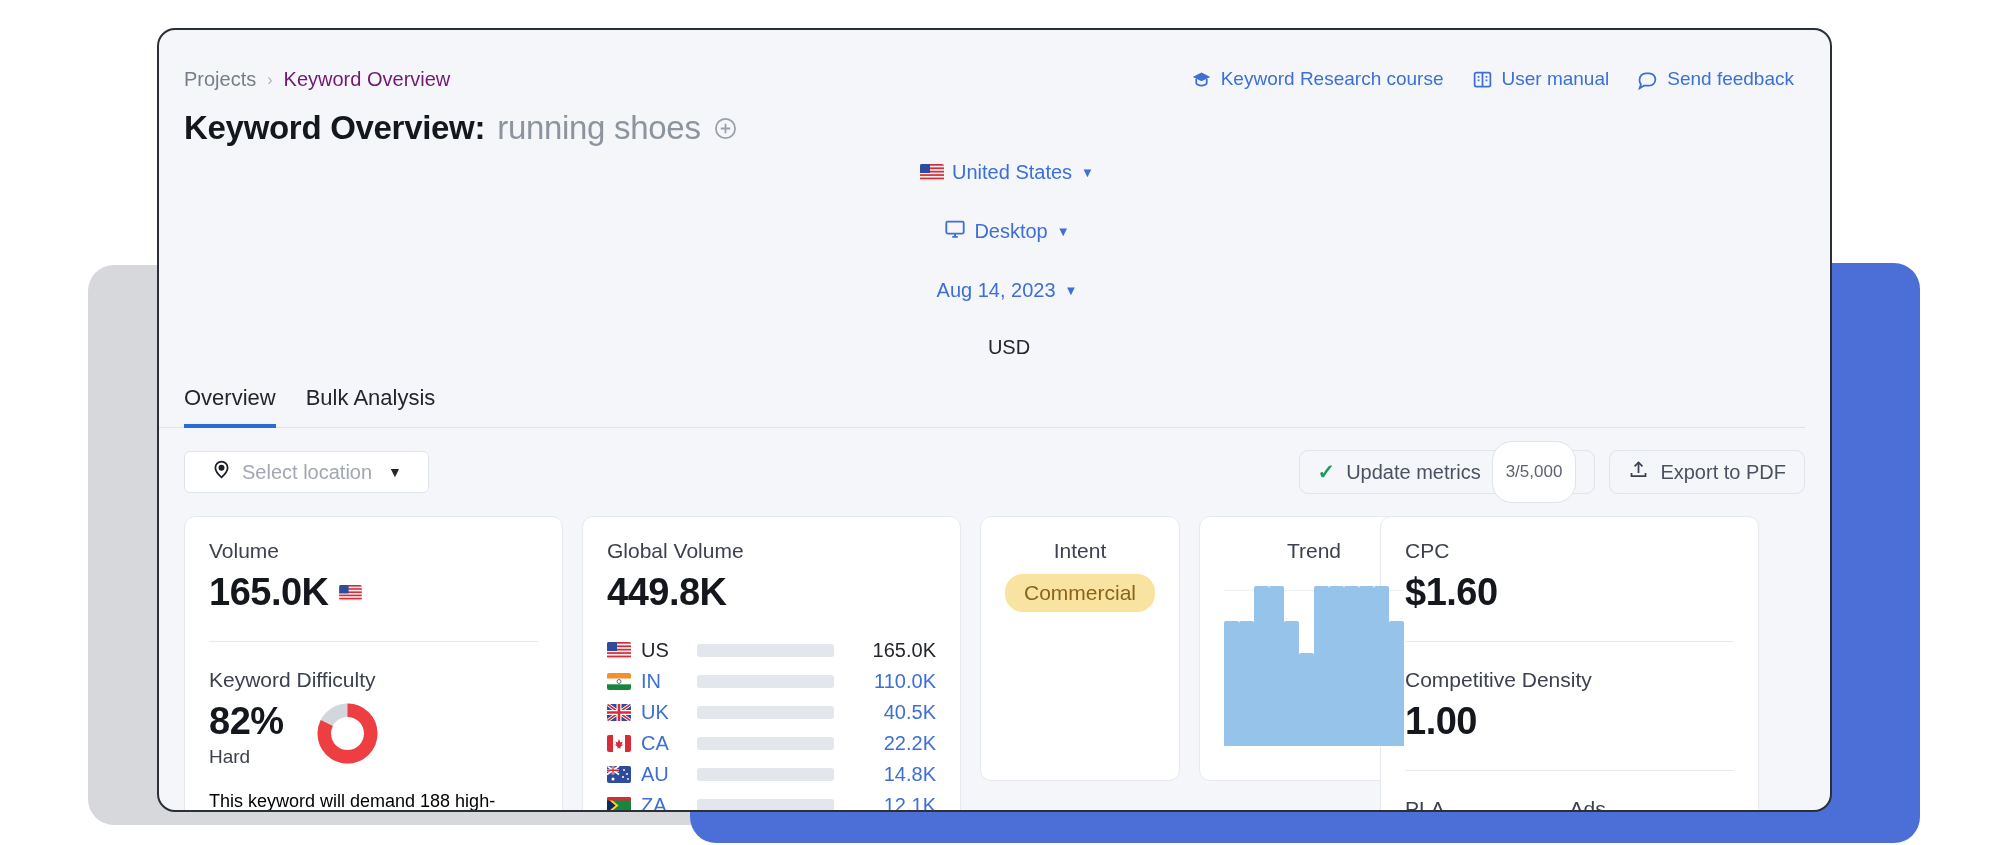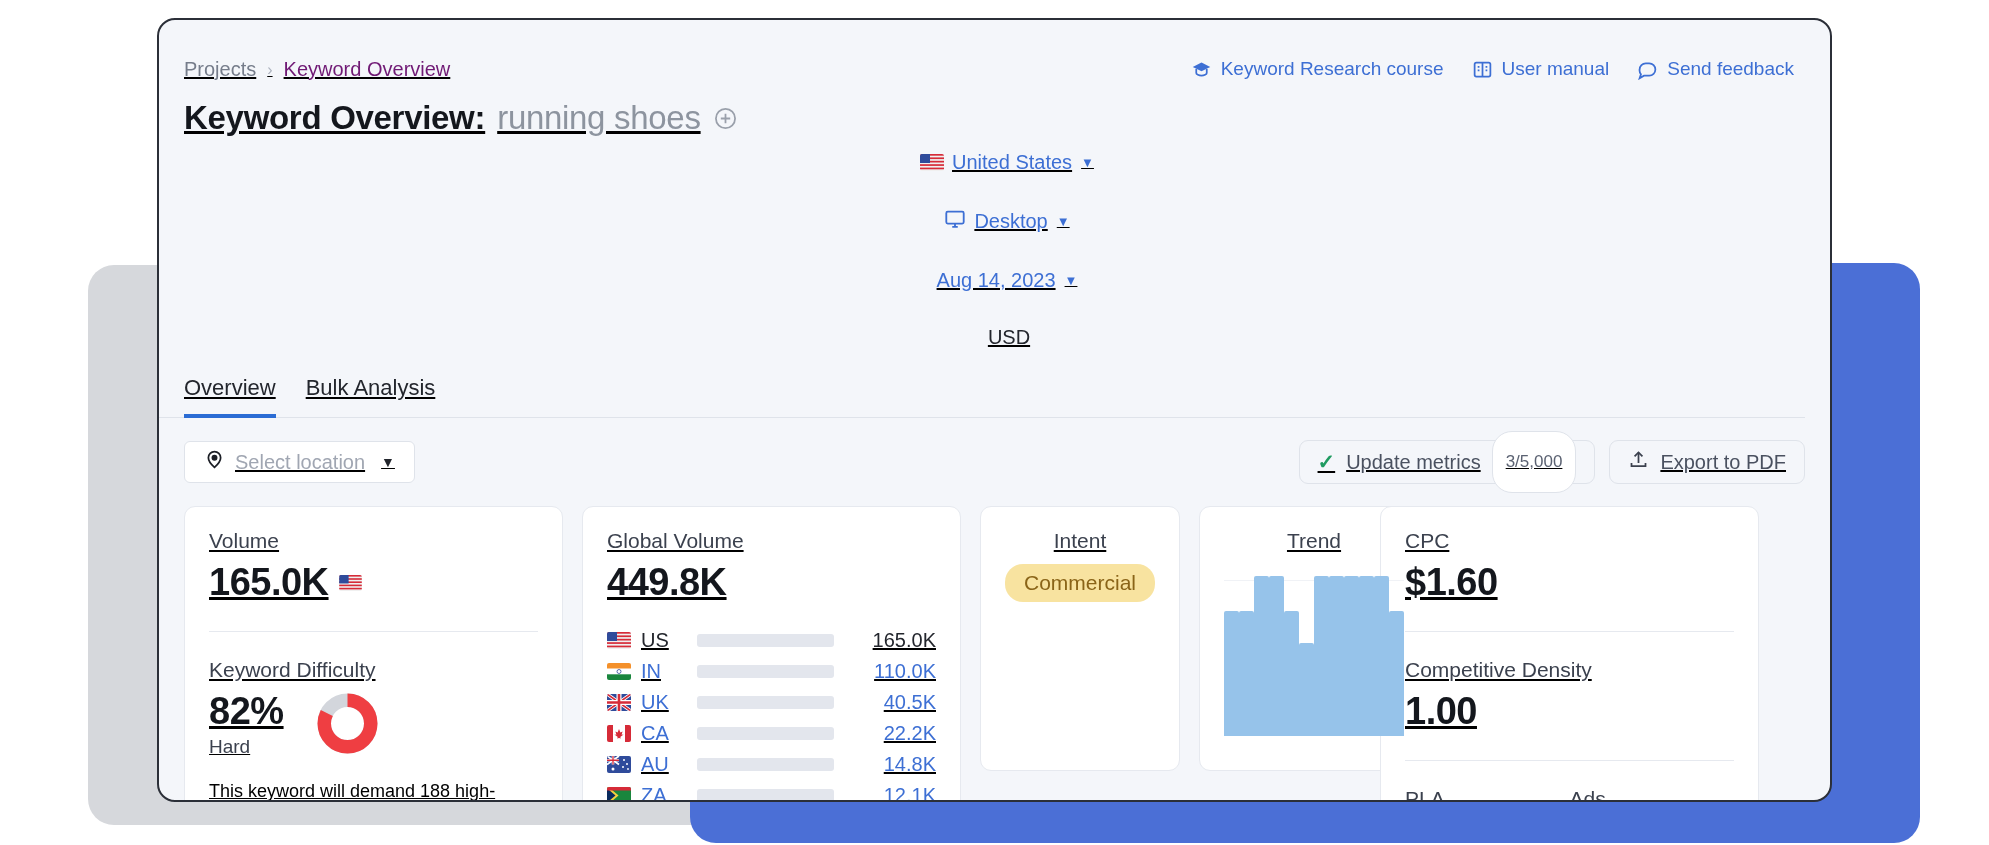--- a/index.html
+++ b/index.html
@@ -18,27 +18,26 @@
     background: #d6d8dc; border-radius: 26px;
   }
   .panel-blue {
     position: absolute; left: 690px; top: 263px;
     width: 1230px; height: 580px;
     background: #4b6fd6; border-radius: 26px;
   }
 
   
   .window {
-    position: absolute; left: 157px; top: 18px;
+    position: absolute; left: 157px; top: 28px;
     width: 1675px; height: 784px;
     background: #f4f6fa;
     border: 2px solid #2b2f38;
     border-radius: 18px;
     overflow: hidden;
-    text-decoration: underline;
   }
 
   
   .breadcrumb {
     display: flex; align-items: center; gap: 11px;
     padding: 38px 0 0 25px; font-size: 20px;
   }
   .bc-link { color: #767d8b; }
   .bc-sep { color: #adb3bf; font-size: 16px; }
   .bc-current { color: #701a75; }
@@ -85,21 +84,21 @@
   .tab.active { border-bottom-color: #2b6cd4; }
 
   
   .toolbar {
     display: flex; align-items: center; justify-content: space-between;
     padding: 22px 25px 0 25px;
   }
   .select-location {
     display: flex; align-items: center; gap: 10px;
     background: #fff; border: 1px solid #dfe3ea; border-radius: 6px;
-    height: 42px; padding: 0 19px; font-size: 20px; color: #a0a6b2;
+    height: 42px; padding: 0 26px; font-size: 20px; color: #a0a6b2;
     cursor: pointer;
   }
   .select-location .chev { color:#23262d; font-size: 14px; margin-left: 6px; }
   .tb-right { display: flex; align-items: center; gap: 14px; }
   .btn {
     display: flex; align-items: center; gap: 11px;
     height: 44px; padding: 0 18px;
     border: 1px solid #dfe3ea; border-radius: 9px;
     background: #f4f6fa; font-size: 20px; color: #4a5160; cursor: pointer;
   }

